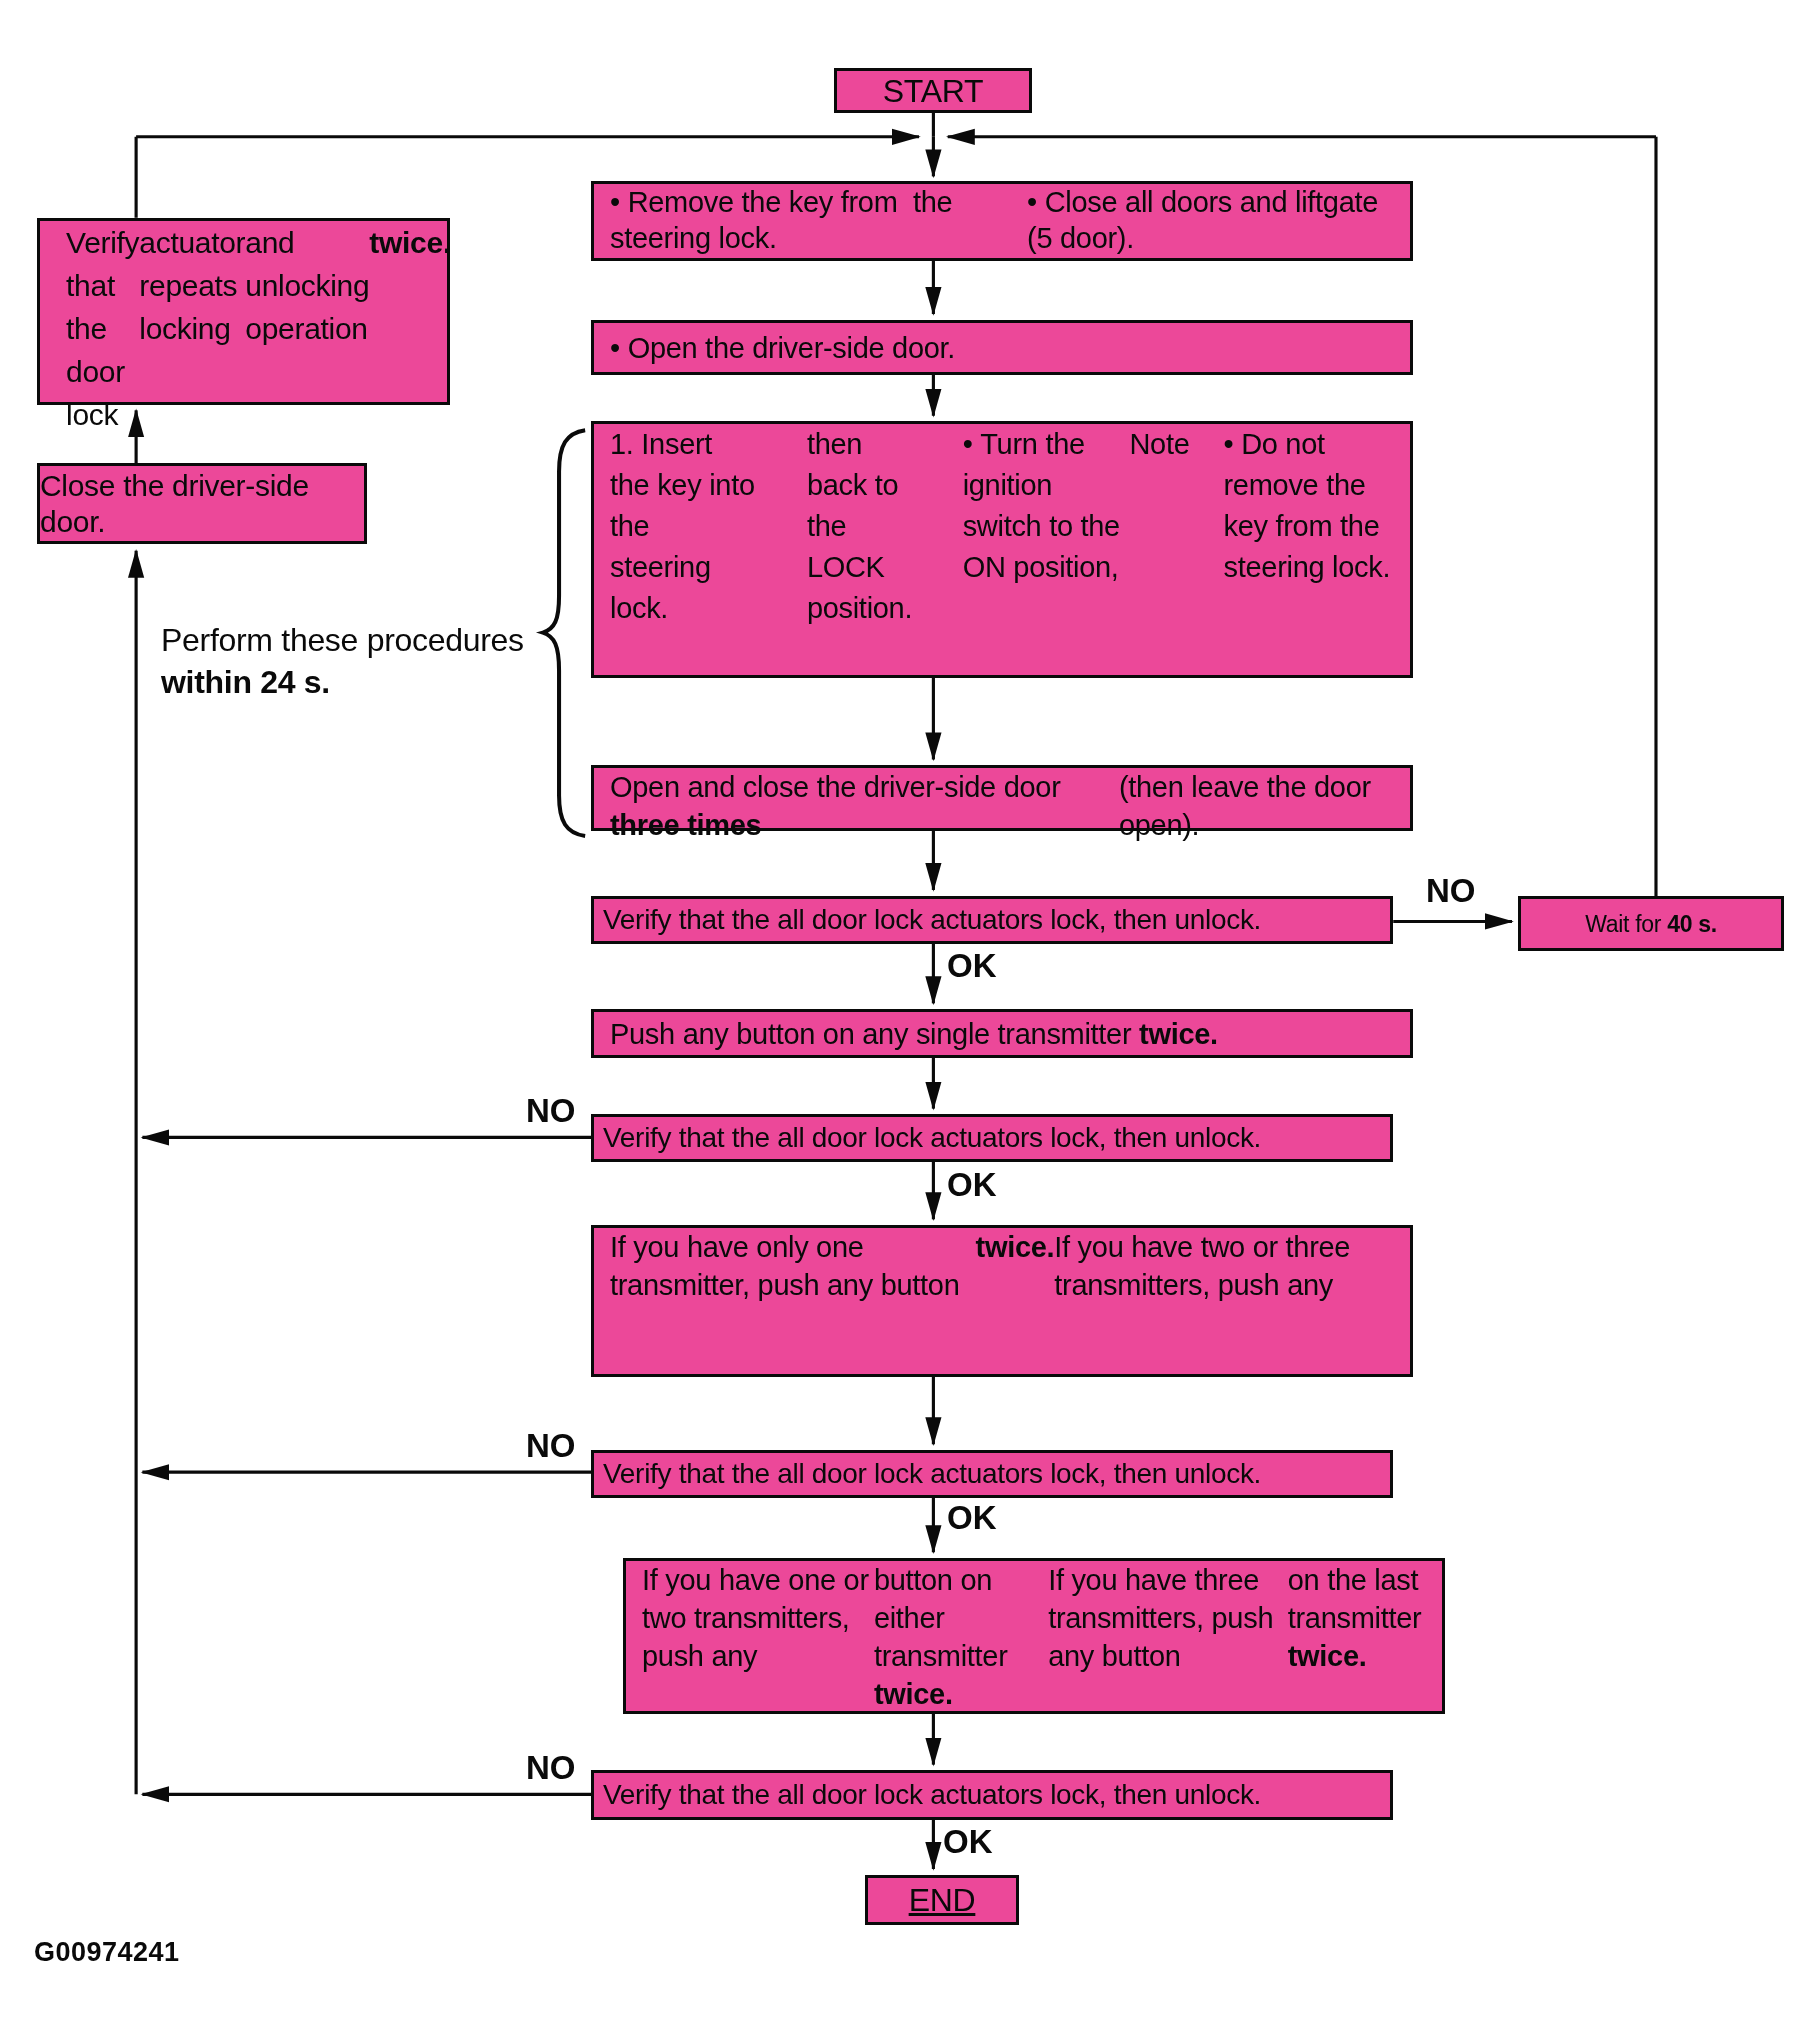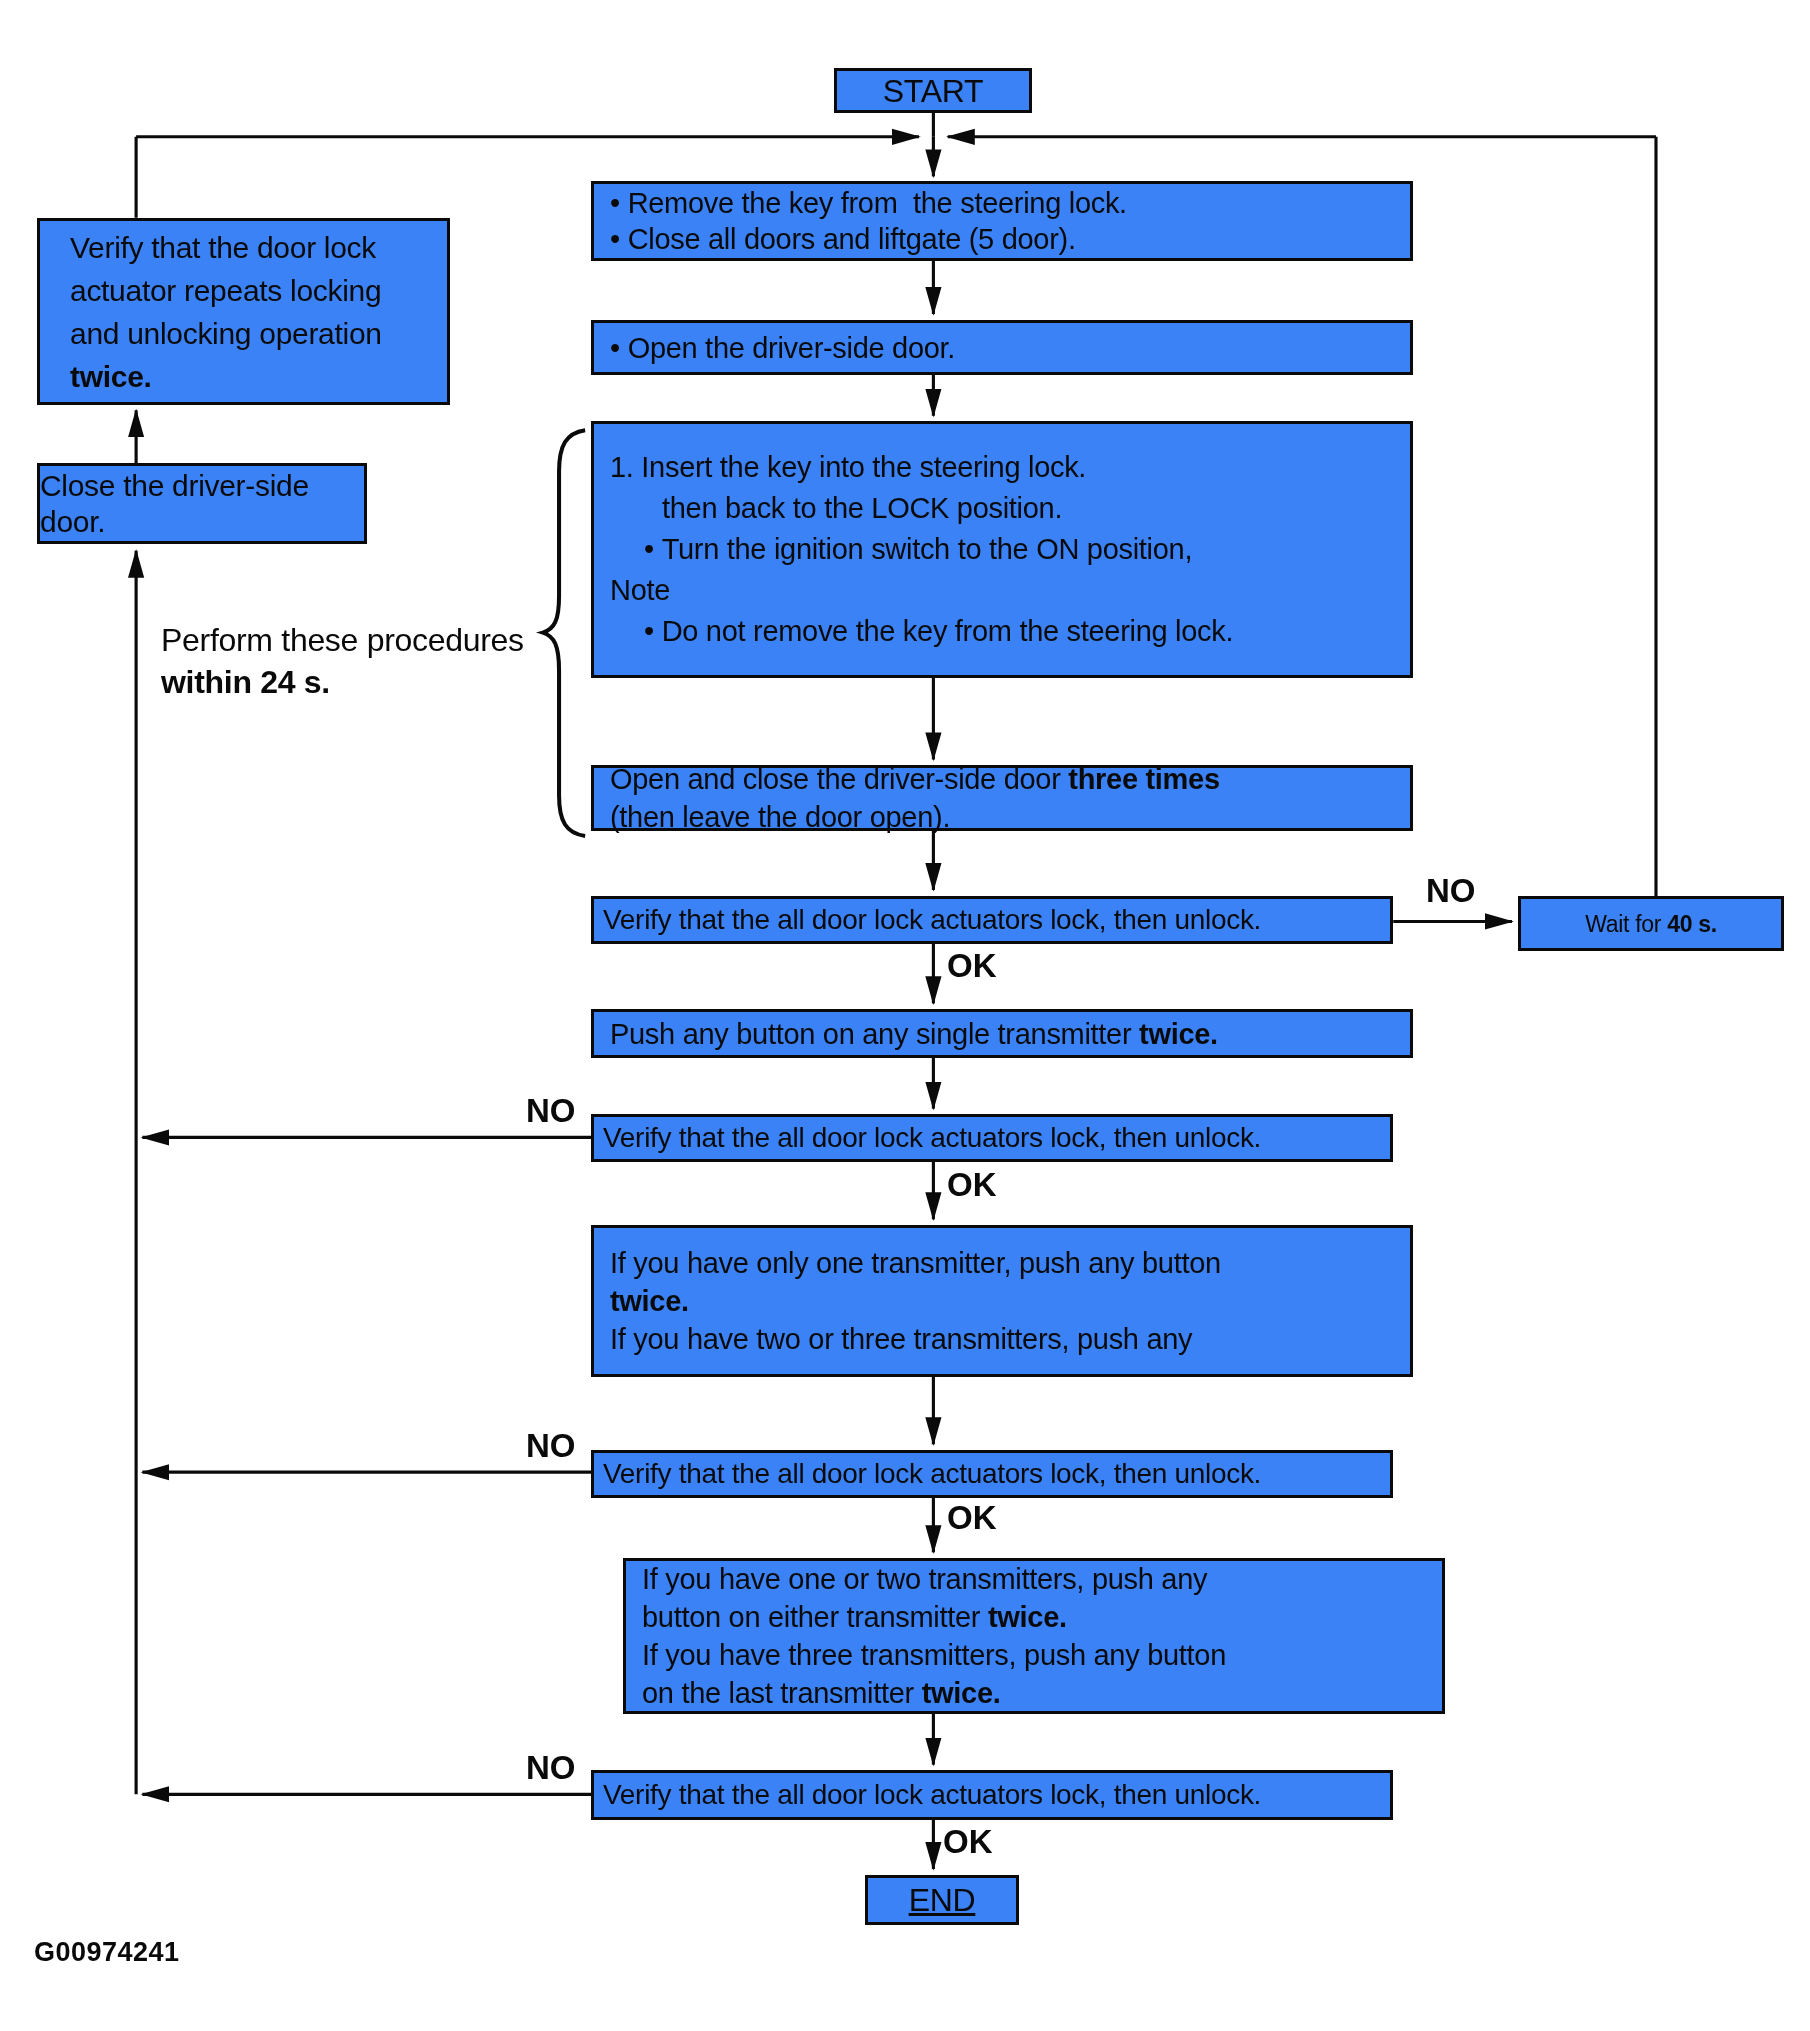--- a/index.html
+++ b/index.html
@@ -6,24 +6,24 @@
   .canvas{
     position:relative;width:1811px;height:2031px;background:#fff;
     font-family:"Liberation Sans","DejaVu Sans",sans-serif;color:#0a0a0a;
     overflow:hidden;
   }
   .wires{position:absolute;left:0;top:0;width:1811px;height:2031px;}
   .wires path{stroke:#0a0a0a;stroke-width:3.5px;fill:none;}
   .wires path.brace{stroke-width:4.5px;}
   .wires .ah{fill:#0a0a0a;}
   .box{
-    position:absolute;box-sizing:border-box;border:3.6px solid #0a0a0a;background:#3b82f6;
+    position:absolute;box-sizing:border-box;border:3.6px solid #0a0a0a;background:#ec4899;
     display:flex;align-items:center;font-size:29px;letter-spacing:-0.3px;line-height:36px;
   }
-  .box.col{flex-direction:column;align-items:flex-start;justify-content:center;}
+  .box.col{flex-direction:row;align-items:flex-start;justify-content:center;}
   .box .t{white-space:pre-wrap;}
   .terminal{justify-content:center;font-size:32px;}
   .verify{font-size:28px;padding-left:9px;}
   .pad{padding-left:16px;padding-right:7.2px;}
   .line{white-space:pre-wrap;}
   .ind1{padding-left:34px;}
   .ind2{padding-left:52px;}
   .blab{position:absolute;font-weight:bold;font-size:33px;line-height:36px;}
   .sidenote{position:absolute;font-size:32px;line-height:42px;letter-spacing:-0.3px;}
   .figcode{position:absolute;font-weight:bold;font-size:27px;letter-spacing:0.5px;}

